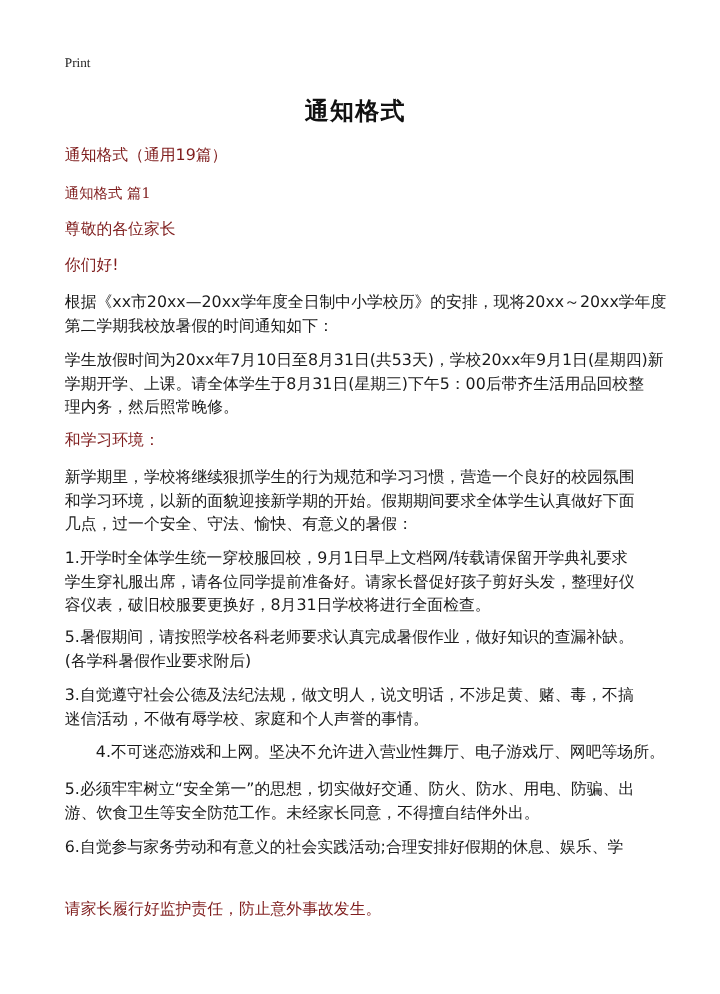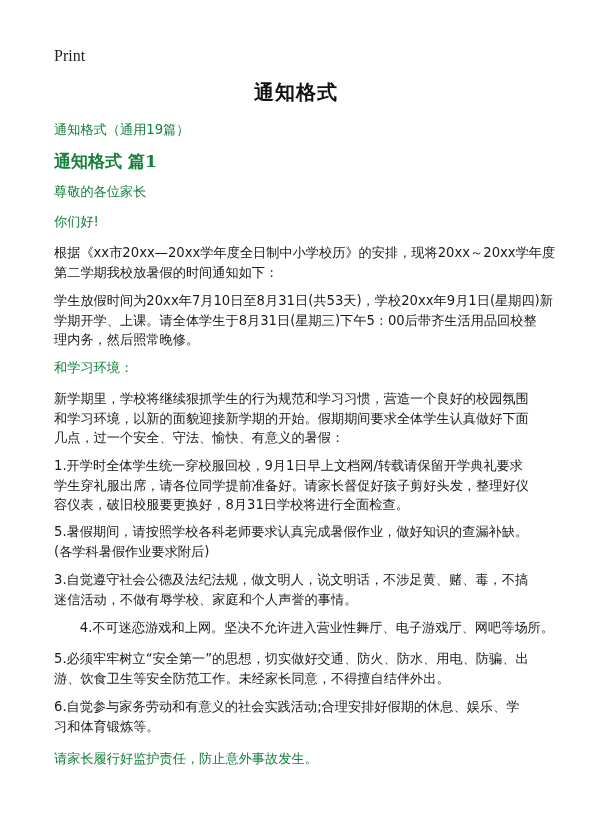--- a/index.html
+++ b/index.html
@@ -13,50 +13,50 @@
       position: relative;
       overflow: hidden;
       color: #1a1a1a;
       font-family: "DejaVu Sans", "Liberation Sans", sans-serif;
     }
     .print-label {
       position: absolute;
       left: 54px;
       top: 47px;
       font-family: "Liberation Serif", "DejaVu Serif", serif;
-      font-size: 16px;
+      font-size: 11px;
       color: #222;
     }
     .doc-title {
       position: absolute;
       left: 0;
       width: 592px;
       top: 79px;
       text-align: center;
       font-size: 20px;
       font-weight: bold;
       letter-spacing: 1px;
       color: #111;
     }
     .line {
       position: absolute;
       left: 54px;
       font-size: 13.2px;
       line-height: 20px;
-      color: #15803d;
+      color: #7f1d1d;
       white-space: nowrap;
     }
     .subtitle {
       top: 120px;
     }
     .section-heading {
       top: 151px;
-      font-weight: bold;
+      font-weight: normal;
       font-family: "DejaVu Serif", "Liberation Serif", serif;
-      font-size: 17px;
+      font-size: 12px;
     }
     .para {
       position: absolute;
       left: 54px;
       width: 500px;
       font-size: 13.2px;
       line-height: 19.5px;
       color: #1a1a1a;
     }
     .para span.l {
@@ -118,16 +118,15 @@
   <span class="l">4.不可迷恋游戏和上网。坚决不允许进入营业性舞厅、电子游戏厅、网吧等场所。</span>
 </div>
 
 <div class="para" style="top:649px;">
   <span class="l">5.必须牢牢树立“安全第一”的思想，切实做好交通、防火、防水、用电、防骗、出</span>
   <span class="l">游、饮食卫生等安全防范工作。未经家长同意，不得擅自结伴外出。</span>
 </div>
 
 <div class="para" style="top:697px;">
   <span class="l">6.自觉参与家务劳动和有意义的社会实践活动;合理安排好假期的休息、娱乐、学</span>
-  <span class="l">习和体育锻炼等。</span>
 </div>
 
 <div class="line" style="top:749px;">请家长履行好监护责任，防止意外事故发生。</div>
 
 </body></html>

